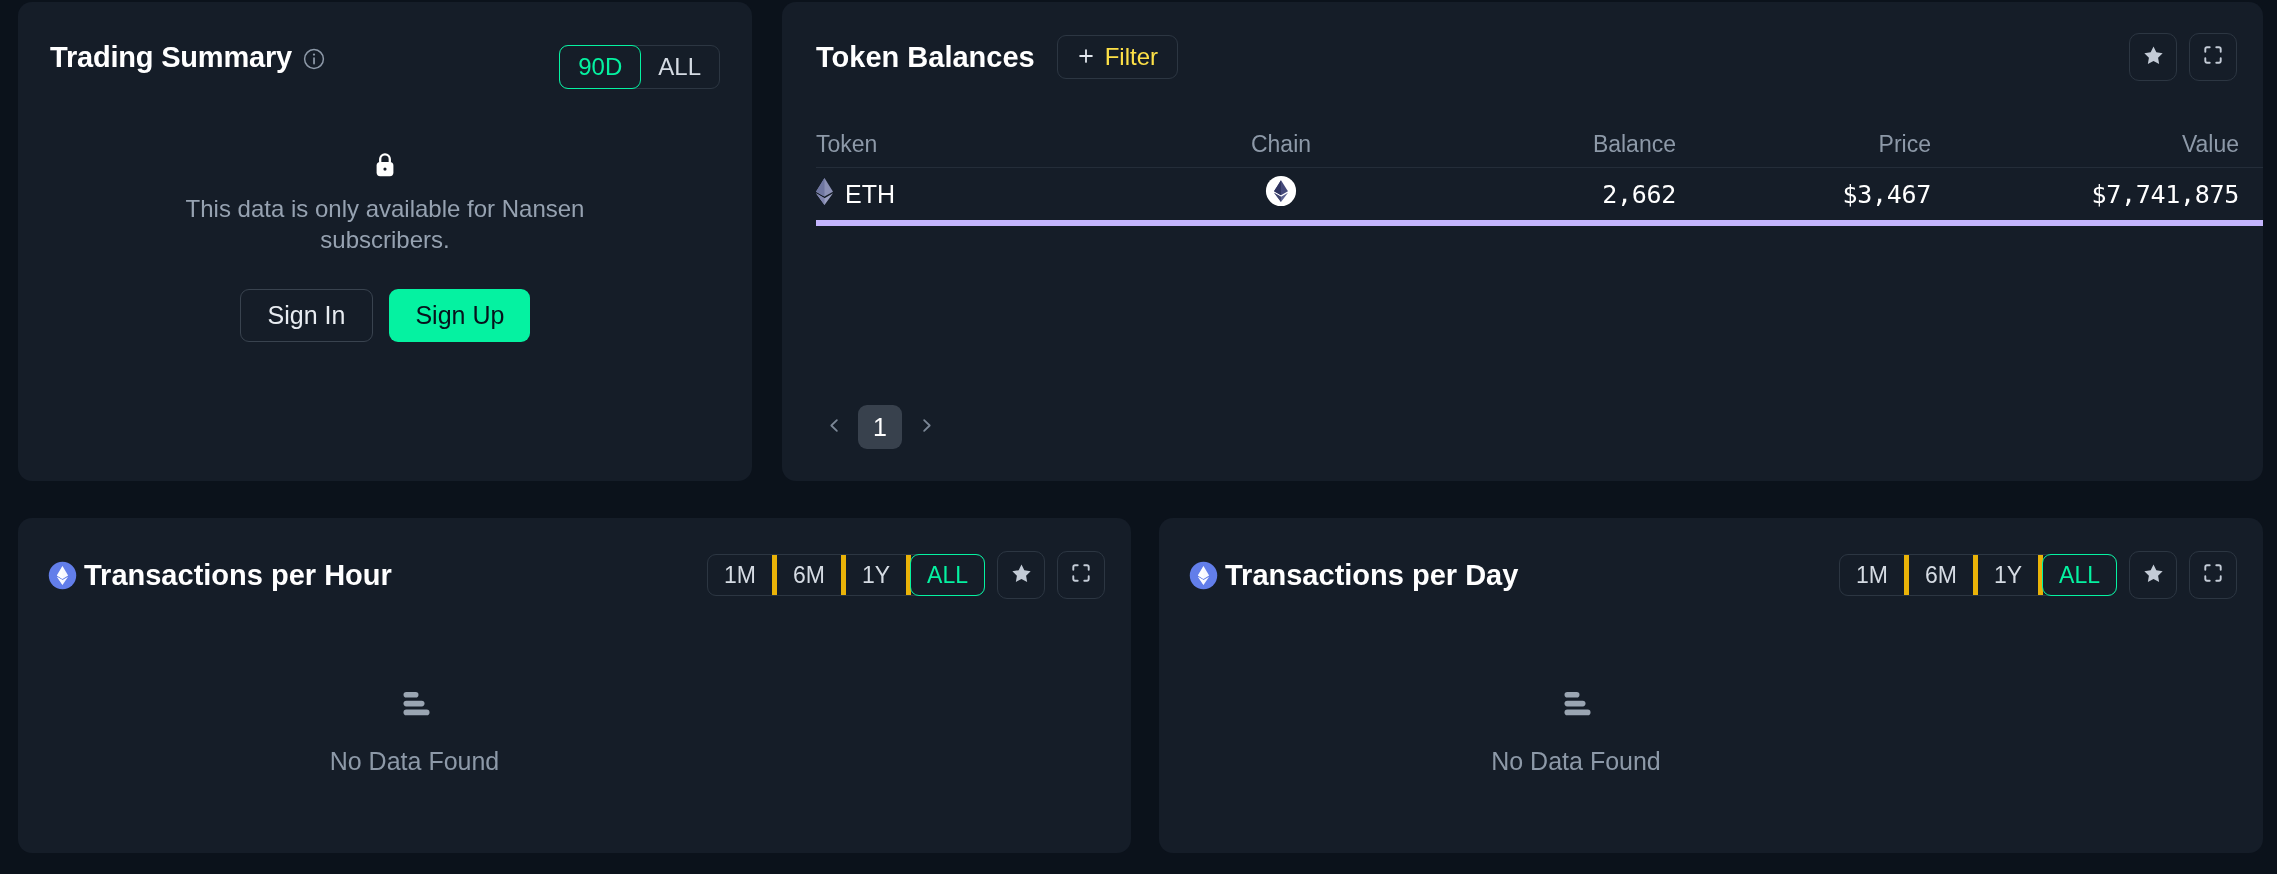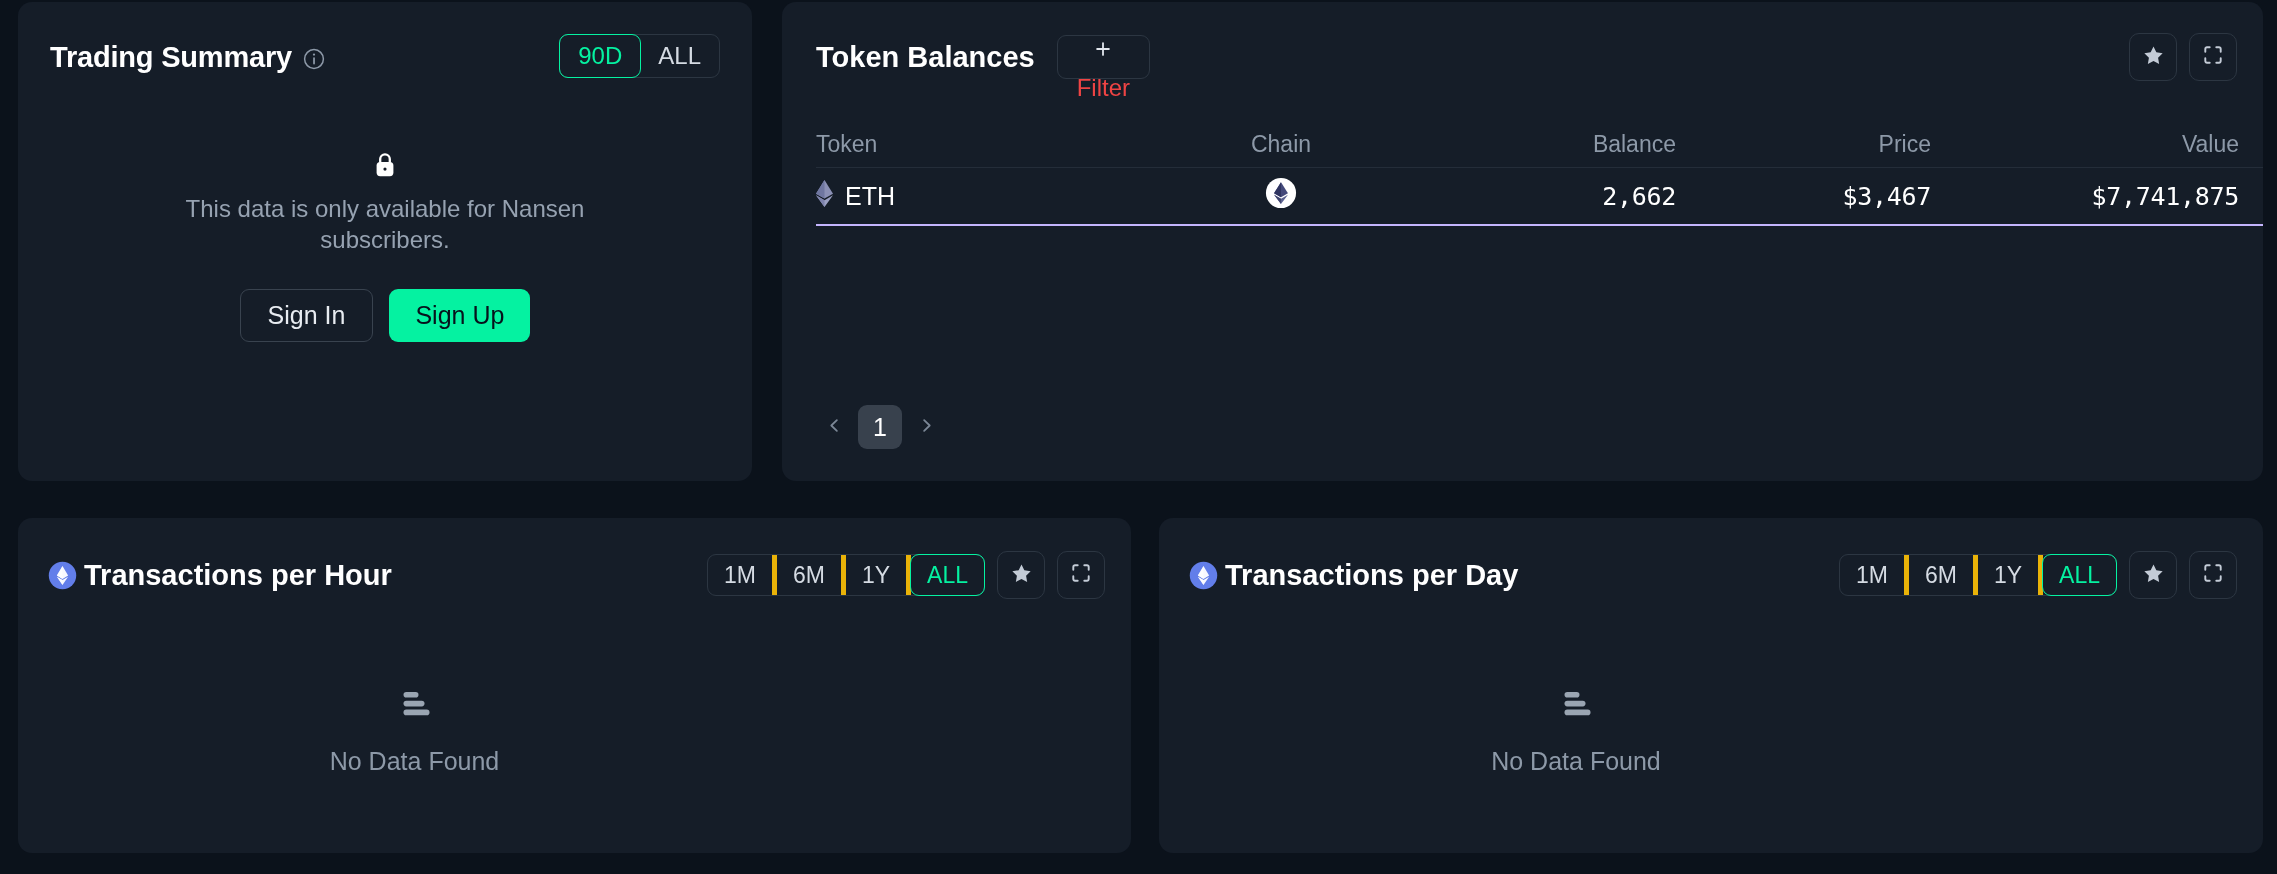--- a/index.html
+++ b/index.html
@@ -72,21 +72,21 @@
   .seg.active {
     color: #05f2a1;
     border: 1.6px solid #05f2a1;
     border-radius: 9px;
     margin: -1px;
     z-index: 2;
   }
   .seg-group.small { height: 42px; }
   .seg-group.small .seg { font-size: 23px; padding: 0 16px; }
 
-  #ts-toggle { position: absolute; right: 0; top: 0; }
+  #ts-toggle { position: absolute; right: 0; top: 11px; }
 
   
   .locked-block {
     position: absolute;
     left: 0; right: 0; top: 148px;
     text-align: center;
   }
   .locked-title-row {
     display: flex; align-items: center; justify-content: center;
     gap: 13px;
@@ -133,23 +133,22 @@
     display: flex; align-items: center;
   }
   .tb-title {
     font-size: 29px; font-weight: 700; color: #ffffff; white-space: nowrap;
   }
   .filter-btn {
     margin-left: 22px;
     display: inline-flex; align-items: center; gap: 10px;
     height: 44px; padding: 0 19px;
     border: 1px solid #2c3642; border-radius: 9px;
-    color: #ef4444; font-size: 24px; cursor: pointer;
+    color: #fde047; font-size: 24px; cursor: pointer;
     white-space: nowrap;
-    flex-direction: column;
   }
   .icon-btn-group {
     margin-left: auto;
     display: flex; gap: 12px;
   }
   .icon-btn {
     width: 48px; height: 48px;
     border: 1px solid #2c3642; border-radius: 10px;
     display: flex; align-items: center; justify-content: center;
     cursor: pointer; background: transparent;
@@ -164,21 +163,21 @@
     display: flex; align-items: center;
     padding-right: 24px;
   }
   .tb-head {
     height: 46px;
     border-bottom: 1px solid #242d39;
   }
   .tb-head .cell { color: #8d99a8; font-size: 23px; }
   .tb-body-row {
     height: 58px;
-    border-bottom: 2px solid #c4b5fd;
+    border-bottom: 6px solid #c4b5fd;
   }
   .tb-body-row .cell { color: #ffffff; font-size: 25px; }
   .cell { white-space: nowrap; }
   .col-token   { width: 320px; text-align: left; display: flex; align-items: center; gap: 12px;}
   .col-chain   { width: 290px; text-align: center; display: flex; align-items: center; justify-content: center;}
   .col-balance { width: 250px; text-align: left; justify-content: flex-end; display: flex;}
   .col-price   { width: 255px; text-align: right; justify-content: flex-end; display: flex;}
   .col-value   { flex: 1;      text-align: right; justify-content: flex-end; display: flex;}
   .mono-num { font-family: "DejaVu Sans Mono", monospace; font-size: 23px; letter-spacing: -0.3px;}
 

